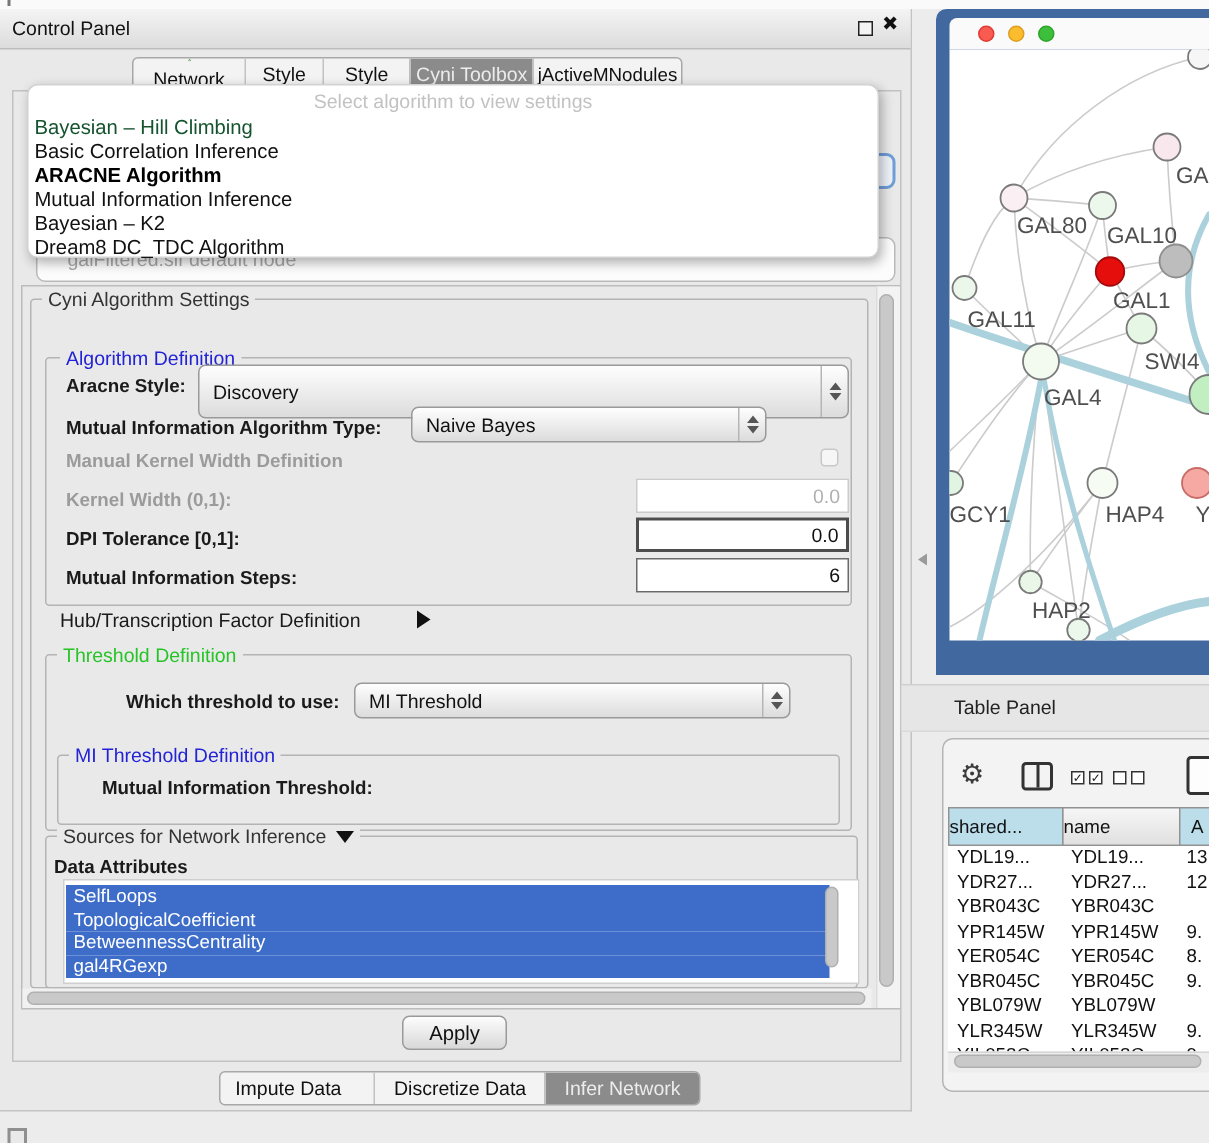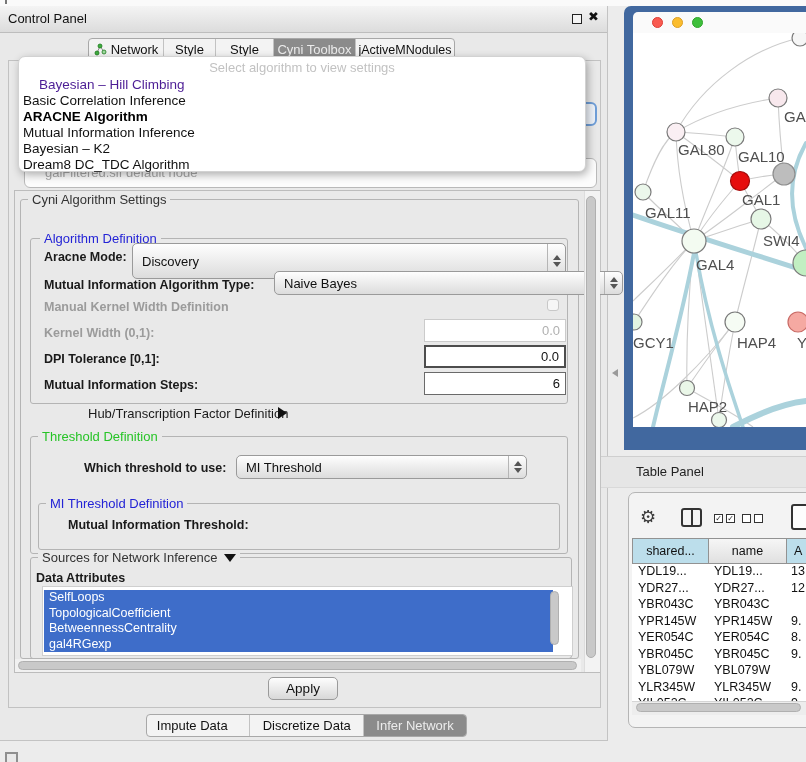--- a/index.html
+++ b/index.html
@@ -29,21 +29,21 @@
   .tabseg{display:flex;align-items:center;justify-content:center;gap:4px;font-size:13px;color:#111;
           border-left:1px solid #c2c2c2;box-sizing:border-box;white-space:nowrap;}
   .tabseg:first-child{border-left:none;}
   .tabseg.sel{background:#8b8b8b;color:#ececec;}
   .scroll-thumb{position:absolute;background:#c9c9c9;border:1px solid #b0b0b0;border-radius:5px;box-sizing:border-box;}
   .listitem{position:absolute;left:1px;width:504px;height:15.5px;background:#3e6dc9;color:#fff;
             font-size:12.5px;line-height:15.5px;padding-left:5px;white-space:nowrap;}
   .cbx{position:absolute;box-sizing:border-box;border:1.5px solid #333;background:#fff;
        font-size:8px;line-height:7px;text-align:center;color:#222;font-family:"DejaVu Sans",sans-serif;}
   .hdrcell{position:absolute;box-sizing:border-box;border:1px solid #929292;font-size:12.5px;color:#111;
-           display:flex;align-items:center;justify-content:center;top:538px;height:26px;}
+           display:flex;align-items:center;top:538px;height:26px;}
   .trow{position:absolute;left:0;width:220px;height:16.5px;display:flex;font-size:12.5px;color:#111;background:#fff;}
   .trow .c1{width:77px;padding-left:6px;box-sizing:border-box;white-space:nowrap;}
   .trow .c2{width:78px;padding-left:5px;box-sizing:border-box;white-space:nowrap;}
   .trow .c3{width:60px;padding-left:4px;box-sizing:border-box;white-space:nowrap;}
   .light{position:absolute;width:11px;height:11px;border-radius:50%;box-sizing:border-box;}
   svg text{font-family:"Liberation Sans","DejaVu Sans",sans-serif;}
 </style>
 </head>
 <body>
 
@@ -53,21 +53,21 @@
   <div class="abs" style="left:5px;top:0;width:2px;height:4px;background:#777;"></div>
 
   <div class="abs" style="left:0;top:6px;width:608px;height:735px;background:#e9e9e9;border-right:1px solid #c3c3c3;border-bottom:1px solid #c3c3c3;box-sizing:border-box;"></div>
 
   <div class="abs" style="left:0;top:6px;width:607px;height:26px;background:linear-gradient(#f4f4f4,#dcdcdc);border-bottom:1px solid #bdbdbd;"></div>
   <div class="abs plain" style="left:8px;top:6px;line-height:26px;color:#111;">Control Panel</div>
   <div class="abs" style="left:572px;top:14px;width:10px;height:10px;border:1.5px solid #222;box-sizing:border-box;background:#f4f4f4;"></div>
   <div class="abs" style="left:588px;top:9px;font-size:13px;font-weight:bold;color:#111;font-family:'DejaVu Sans',sans-serif;">✖</div>
 
   <div class="tabbar" style="left:88px;top:38px;width:367px;height:23px;">
-    <div class="tabseg" style="width:74px;">
+    <div class="tabseg" style="width:74px;flex-direction:column;">
       <svg width="13" height="13" viewBox="0 0 13 13">
         <line x1="3" y1="10" x2="6" y2="3" stroke="#888" stroke-width="1"></line>
         <line x1="6" y1="3" x2="10" y2="9" stroke="#888" stroke-width="1"></line>
         <circle cx="6" cy="3" r="2" fill="#3fae3f" stroke="#1d7a1d" stroke-width="0.8"></circle>
         <circle cx="3" cy="10" r="2" fill="#3fae3f" stroke="#1d7a1d" stroke-width="0.8"></circle>
         <circle cx="10" cy="9" r="2" fill="#9fdc9f" stroke="#1d7a1d" stroke-width="0.8"></circle>
       </svg>
       <span>Network</span>
     </div>
     <div class="tabseg" style="width:52px;">
@@ -88,67 +88,67 @@
 
   <div class="abs" style="left:540px;top:102px;width:57px;height:24px;border:2px solid #6f9ed8;border-radius:6px;background:#edf2f9;box-sizing:border-box;z-index:5;"></div>
 
   <div class="abs" style="left:24px;top:158px;width:573px;height:30px;border:1px solid #b9b9b9;border-radius:6px;background:#fcfcfc;box-sizing:border-box;z-index:5;">
     <span style="position:absolute;left:20px;top:0;line-height:28px;font-size:13px;color:#a8a8a8;white-space:nowrap;">galFiltered.sif default node</span>
   </div>
 
   <div class="abs" style="left:18px;top:56px;width:568px;height:116px;background:#fff;border:1px solid #d2d2d2;border-radius:7px;
               box-shadow:2px 3px 8px rgba(0,0,0,0.30);box-sizing:border-box;z-index:50;">
     <div style="position:absolute;left:0;top:3px;width:100%;text-align:center;font-size:13px;color:#c2c2c2;">Select algorithm to view settings</div>
-    <div style="position:absolute;left:20px;top:20px;font-size:13.5px;color:#4c1d95;">Bayesian – Hill Climbing</div>
+    <div style="position:absolute;left:4px;top:20px;font-size:13.5px;color:#14532d;">Bayesian – Hill Climbing</div>
     <div style="position:absolute;left:4px;top:36px;font-size:13.5px;color:#111;">Basic Correlation Inference</div>
     <div style="position:absolute;left:4px;top:52px;font-size:13.5px;font-weight:bold;color:#000;">ARACNE Algorithm</div>
     <div style="position:absolute;left:4px;top:68px;font-size:13.5px;color:#111;">Mutual Information Inference</div>
     <div style="position:absolute;left:4px;top:84px;font-size:13.5px;color:#111;">Bayesian – K2</div>
     <div style="position:absolute;left:4px;top:100px;font-size:13.5px;color:#111;">Dream8 DC_TDC Algorithm</div>
   </div>
 
   <div class="abs" style="left:14px;top:190px;width:586px;height:483px;border:1px solid #bcbcbc;background:#e9e9e9;box-sizing:border-box;"></div>
 
   <div class="grp" style="left:20px;top:199px;width:557px;height:458px;"></div>
   <div class="grp-title t-dark abs" style="left:28px;top:192px;">Cyni Algorithm Settings</div>
 
   <div class="grp" style="left:30px;top:238px;width:536px;height:164px;"></div>
   <div class="grp-title t-blue abs" style="left:40px;top:231px;">Algorithm Definition</div>
 
-  <div class="abs lbl" style="left:44px;top:250px;">Aracne Mode:</div>
+  <div class="abs lbl" style="left:44px;top:250px;">Aracne Style:</div>
   <div class="combo" style="left:132px;top:243px;width:434px;height:36px;justify-content:center;">
     <span class="cv">Discovery</span>
     <span class="stepper">
         <span class="tri-up"></span>
         <span class="tri-dn"></span>
       </span>
   </div>
 
   <div class="abs lbl" style="left:44px;top:278px;">Mutual Information Algorithm Type:</div>
-  <div class="combo" style="left:274px;top:271px;width:349px;height:24px;justify-content:center;">
+  <div class="combo" style="left:274px;top:271px;width:237px;height:24px;justify-content:center;">
     <span class="cv">Naive Bayes</span>
     <span class="stepper">
         <span class="tri-up"></span>
         <span class="tri-dn"></span>
       </span>
   </div>
 
   <div class="abs lbl dis" style="left:44px;top:300px;">Manual Kernel Width Definition</div>
   <div class="abs" style="left:547px;top:299px;width:12px;height:12px;border:1px solid #c8c8c8;border-radius:3px;background:#f6f6f6;box-sizing:border-box;"></div>
 
   <div class="abs lbl dis" style="left:44px;top:326px;">Kernel Width (0,1):</div>
   <div class="fld" style="left:424px;top:319px;width:142px;height:23px;border:1px solid #cbcbcb;color:#b0b0b0;">0.0</div>
 
   <div class="abs lbl" style="left:44px;top:352px;">DPI Tolerance [0,1]:</div>
   <div class="fld" style="left:424px;top:345px;width:142px;height:23px;border:2px solid #4d4d4d;line-height:19px;">0.0</div>
 
   <div class="abs lbl" style="left:44px;top:378px;">Mutual Information Steps:</div>
   <div class="fld" style="left:424px;top:372px;width:142px;height:23px;border:1px solid #6a6a6a;">6</div>
 
-  <div class="abs plain" style="left:40px;top:406px;color:#1a1a1a;margin-left:48px;">
+  <div class="abs plain" style="left:40px;top:406px;color:#1a1a1a;">
     <span>Hub/Transcription Factor Definition</span>
   </div>
   <div class="abs" style="left:278px;top:407px;width:0;height:0;border-top:6px solid transparent;border-bottom:6px solid transparent;border-left:9px solid #111;"></div>
 
   <div class="grp" style="left:30px;top:436px;width:536px;height:116px;"></div>
   <div class="grp-title t-green abs" style="left:38px;top:429px;">Threshold Definition</div>
 
   <div class="abs lbl" style="left:84px;top:461px;">Which threshold to use:</div>
   <div class="combo" style="left:236px;top:455px;width:291px;height:24px;">
     <span class="cv">MI Threshold</span>

